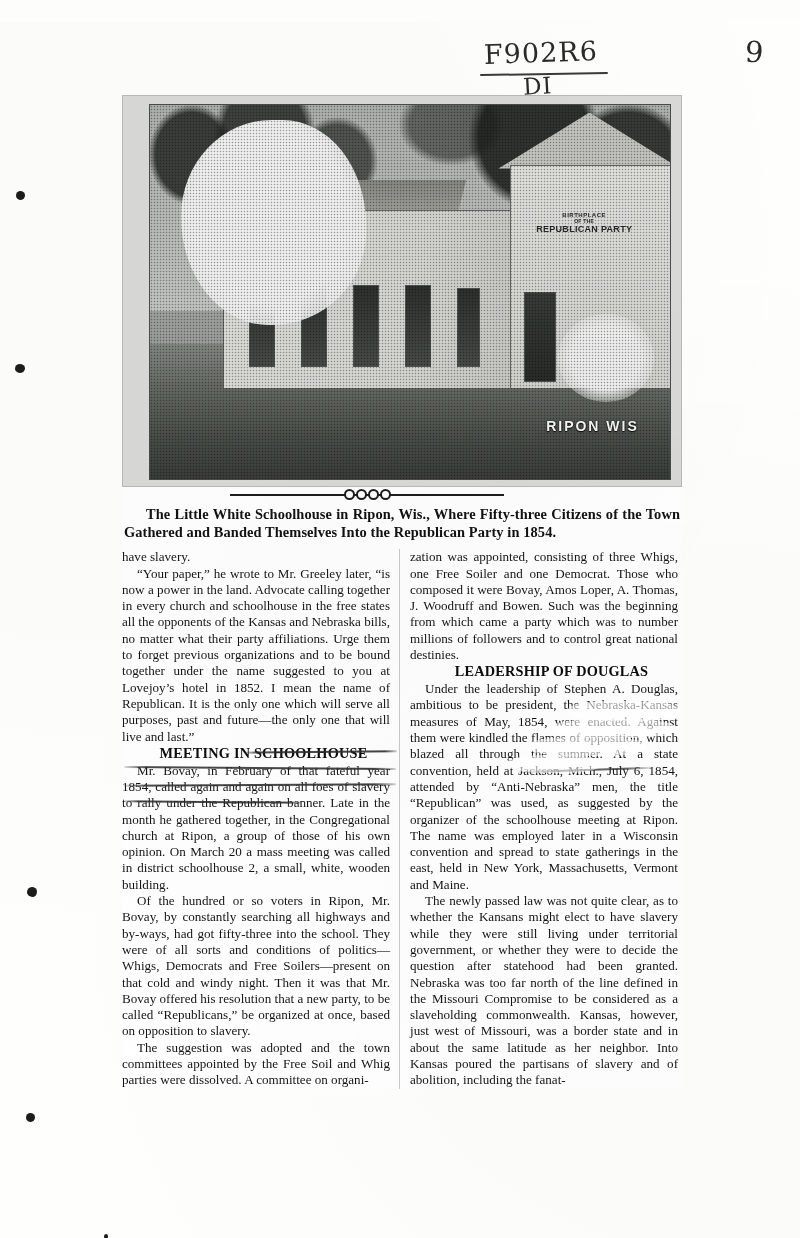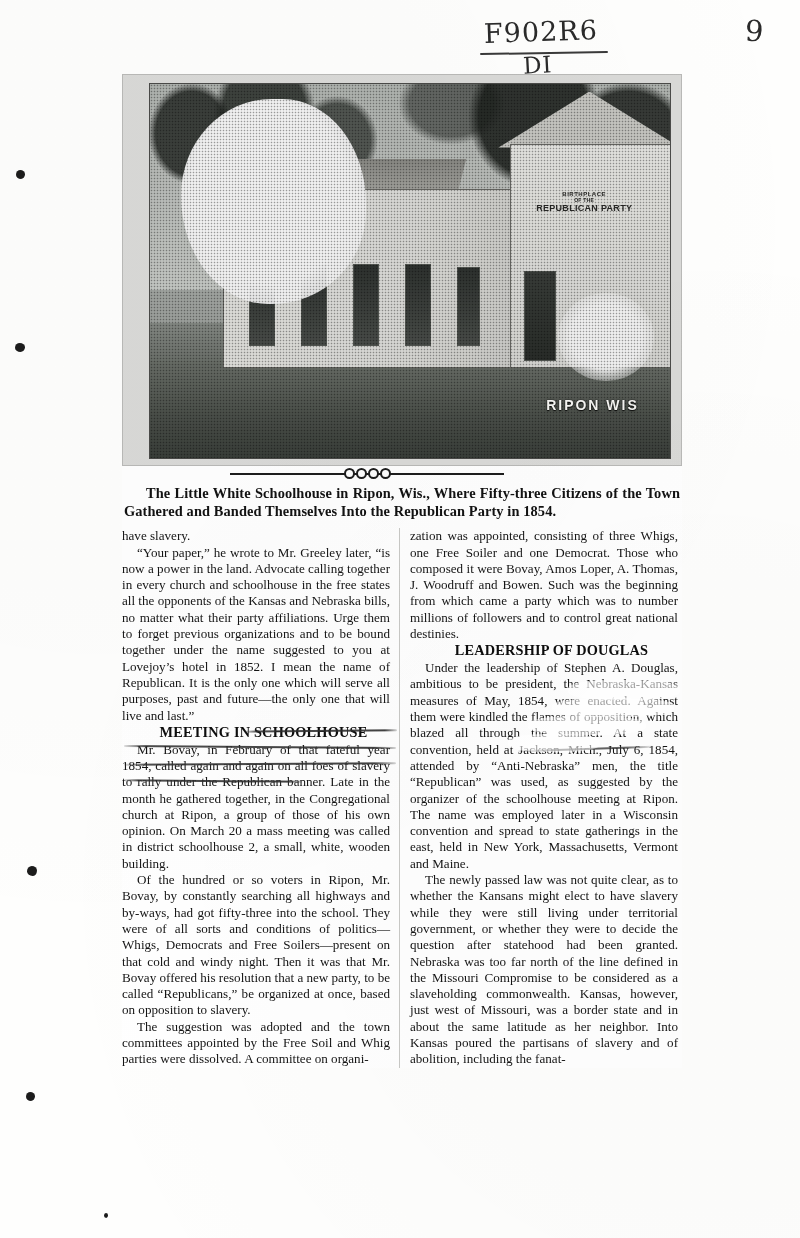--- a/index.html
+++ b/index.html
@@ -9,20 +9,21 @@
     background:#fdfdfb;
     font-family:"Liberation Serif", serif;
     position:relative;
     overflow:hidden;
   }
 
   
   .page {
     position:absolute; inset:0;
     background:#fefefd;
+    margin-top:21px;
   }
   
   .page::after{
     content:"";
     position:absolute; inset:0;
     background:
       radial-gradient(circle at 12% 18%, rgba(0,0,0,.012) 0 30%, transparent 60%),
       radial-gradient(circle at 88% 72%, rgba(0,0,0,.012) 0 28%, transparent 60%);
     pointer-events:none;
   }

